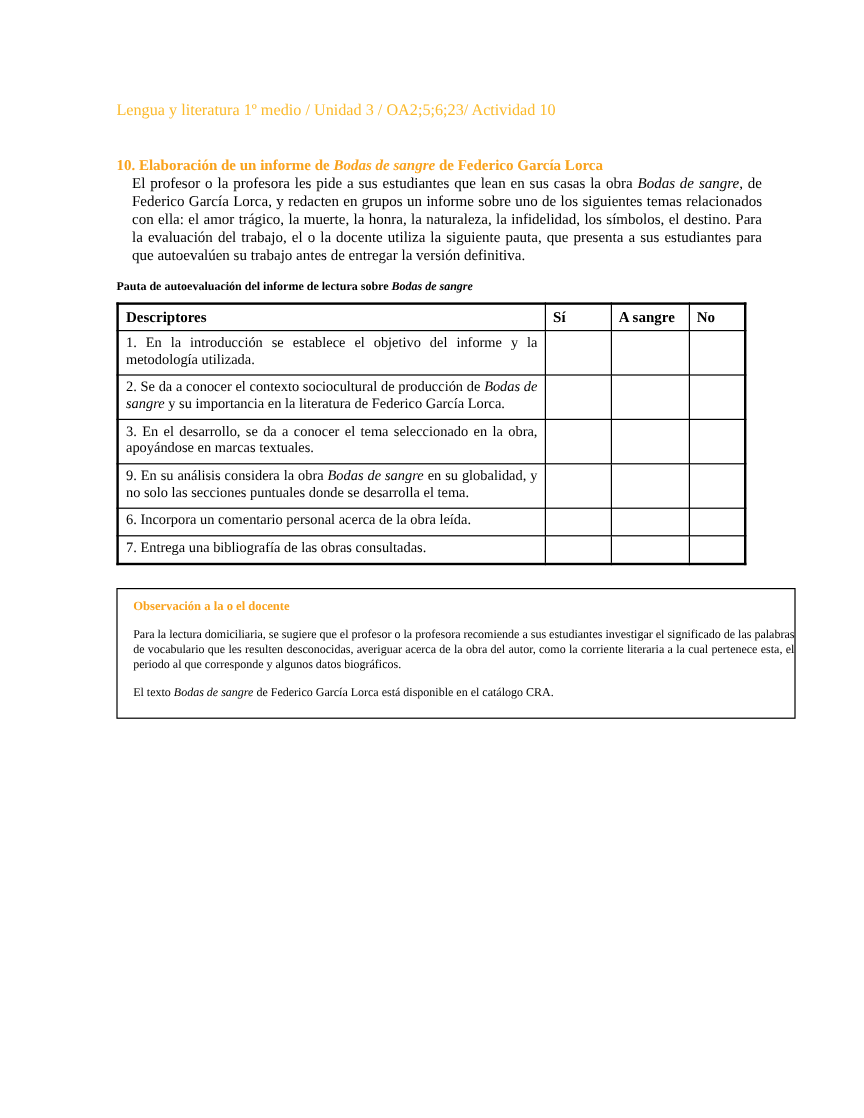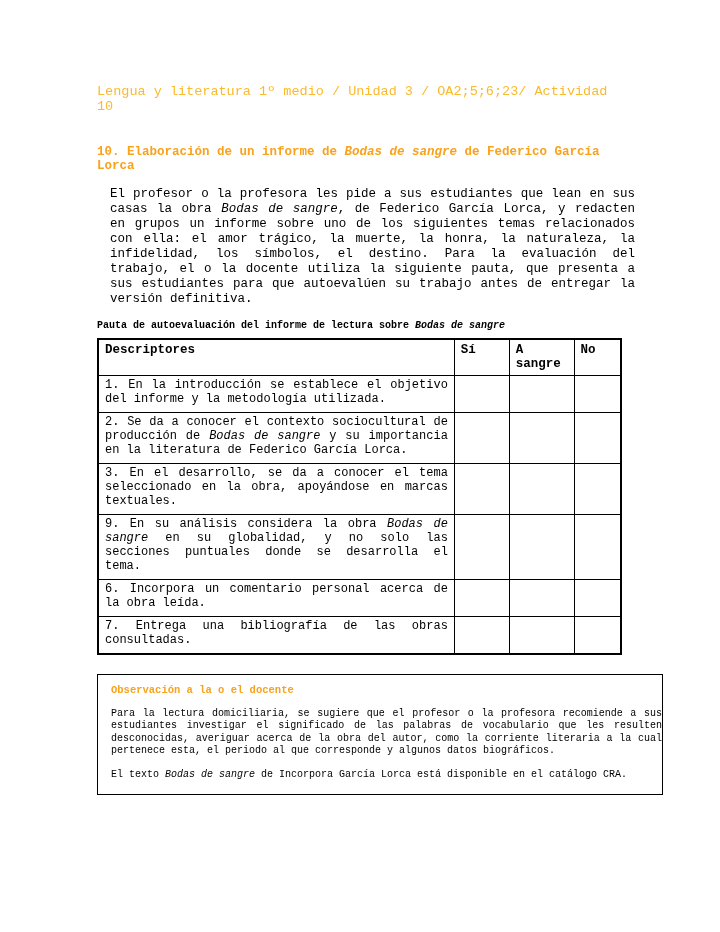--- a/index.html
+++ b/index.html
@@ -8,41 +8,40 @@
     --text-color:#000000;
     --border-color:#000000;
     --page-bg:#FFFFFF;
   }
   *{margin:0;padding:0;box-sizing:border-box;}
   html,body{background:#FFFFFF;}
   .page{
     position:relative;
     width:720px;height:844px;
     background:var(--page-bg);
-    font-family:Liberation Mono, monospace;
+    font-family:Liberation Serif, serif;
     color:var(--text-color);
     overflow:hidden;
   }
   .content{
     position:absolute;
     left:97px;top:84px;
     width:566px;
   }
   .breadcrumb{
     width:525px;
     font-size:13.5px;
     color:var(--accent-breadcrumb);
     margin-bottom:31px;
   }
   .activity-heading{
     width:525px;
     font-size:12.5px;
     font-weight:bold;
     color:var(--accent-heading);
-    margin-bottom:14px;
   }
   .intro{
     width:525px;
     font-size:12.5px;
     line-height:15px;
     text-align:justify;
     margin-bottom:13px;
     margin-left:13px;
   }
   .rubric-title{
@@ -165,18 +164,18 @@
             <td class="check-cell"></td>
             <td class="check-cell"></td>
           </tr>
         </tbody>
     </table>
 
     <div class="note">
       <div class="note-title">Observación a la o el docente</div>
       <div>
           <p class="note-p"><span>Para la lectura domiciliaria, se sugiere que el profesor o la profesora recomiende a sus estudiantes investigar el significado de las palabras de vocabulario que les resulten desconocidas, averiguar acerca de la obra del autor, como la corriente literaria a la cual pertenece esta, el periodo al que corresponde y algunos datos biográficos.</span></p>
-          <p class="note-p"><span>El texto </span><span class="it">Bodas de sangre</span><span> de Incorpora García Lorca está disponible en el catálogo CRA.</span></p>
+          <p class="note-p"><span>El texto </span><span class="it">Bodas de sangre</span><span> de Federico García Lorca está disponible en el catálogo CRA.</span></p>
         </div>
     </div>
 
   </div>
 </div>
 
 </body></html>

